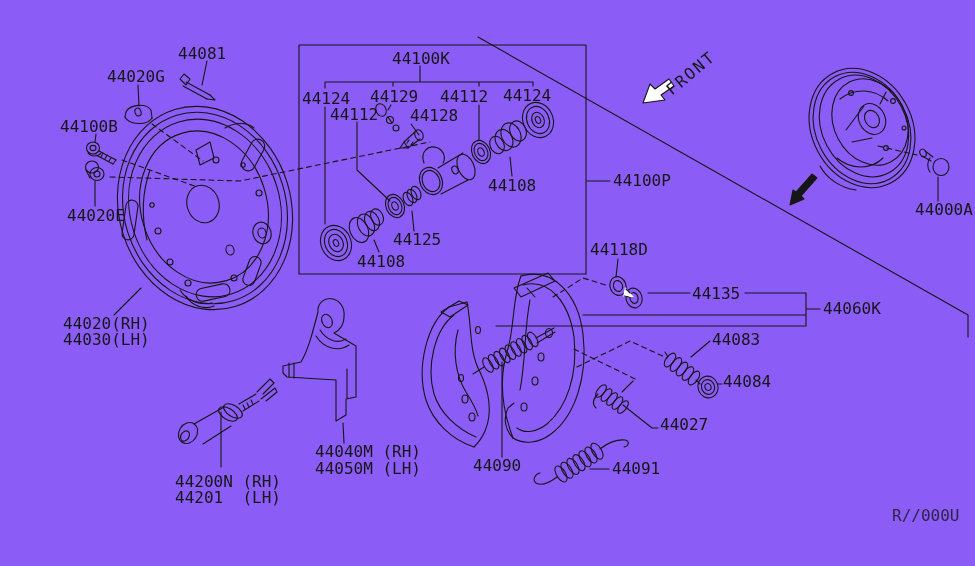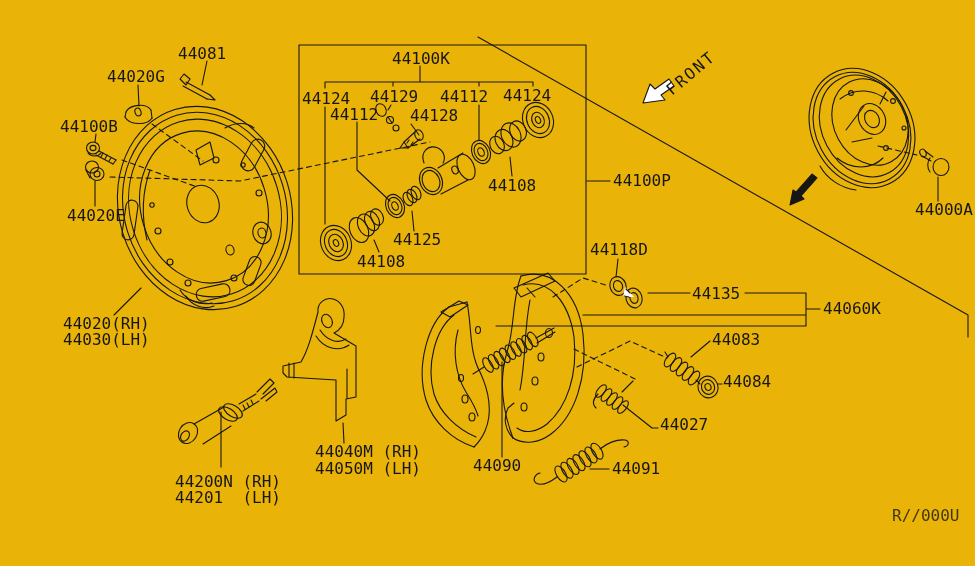--- a/index.html
+++ b/index.html
@@ -1,17 +1,17 @@
 <!DOCTYPE html>
 <html><head>
 <meta charset="utf-8">
 <title>Parts Diagram</title>
 <style>
   html,body{margin:0;padding:0;background:#ffffff;}
-  .stage{position:relative;width:975px;height:566px;background:#eab308;overflow:hidden;
+  .stage{position:relative;width:975px;height:566px;background:#8b5cf6;overflow:hidden;
          font-family:"DejaVu Sans Mono","Liberation Mono",monospace;}
   svg{position:absolute;left:0;top:0;}
   svg path,svg ellipse,svg circle,svg rect,svg polyline,svg polygon{
       stroke:#161616;stroke-width:1.1;fill:none;stroke-linecap:round;stroke-linejoin:round;}
   svg .filled{fill:#161616;stroke:#161616;}
   svg .wfill{fill:#ffffff;}
   svg .dashed{stroke-dasharray:5 4;}
   svg text{font-family:"DejaVu Sans Mono","Liberation Mono",monospace;font-size:16px;
       fill:#161616;stroke:none;white-space:pre;letter-spacing:0px;}
   svg text.code{opacity:.8;}

